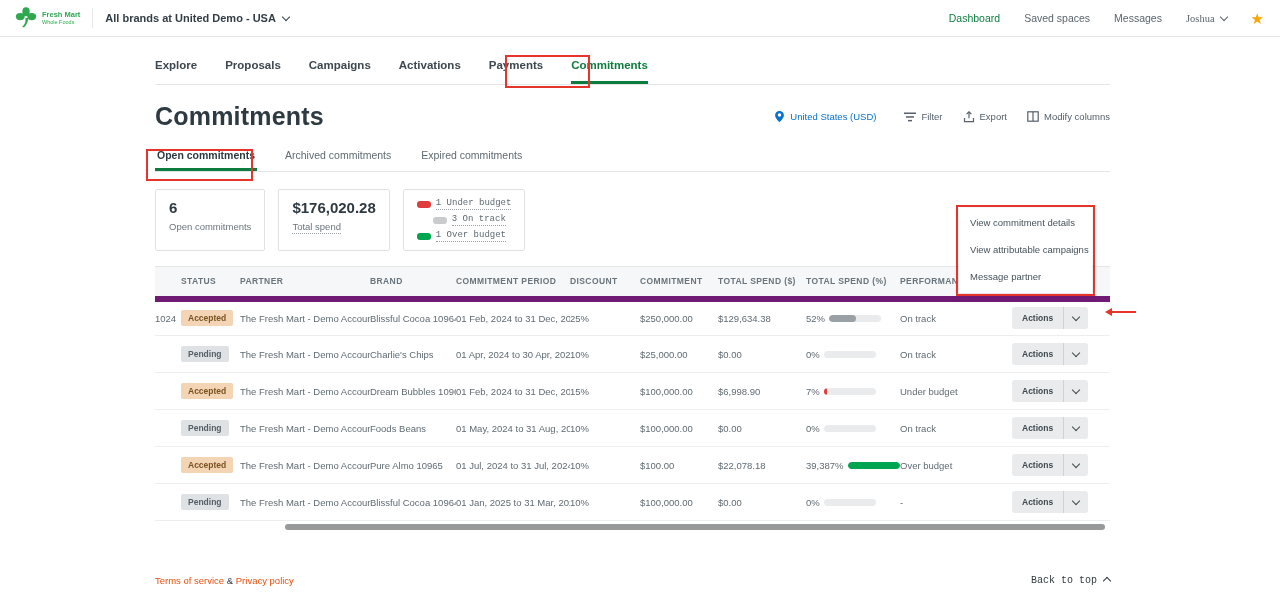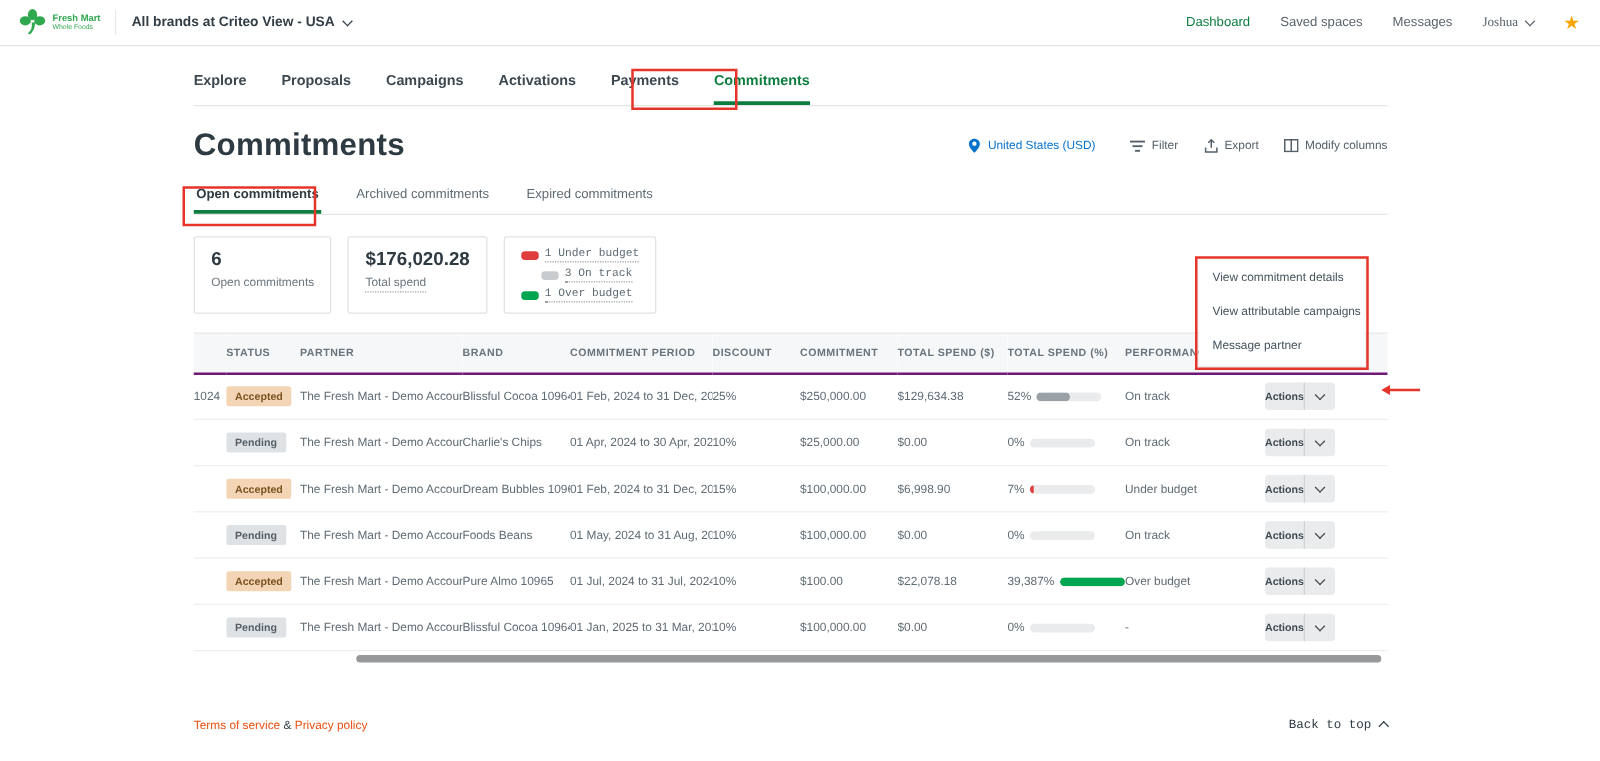--- a/index.html
+++ b/index.html
@@ -60,35 +60,35 @@
   .dotted { border-bottom:1px dotted #9aa1a6; padding-bottom:1px; }
   .legend-card { display:flex; flex-direction:column; justify-content:center; gap:4px; padding:8px 13px;font-family:Liberation Mono, monospace; }
   .legend-row { display:flex; align-items:center; gap:5px; }
   .swatch { width:14px; height:7px; border-radius:3px; flex:none; }
   .legend-label { font-size:9px; color:#5f6b73; border-bottom:1px dotted #9aa1a6; padding-bottom:1px; }
   
   .tablewrap { margin-top:15px; }
   table { border-collapse:collapse; table-layout:fixed; width:955px; }
   th {
     font-size:8.5px; font-weight:700; color:#69747c; text-align:left; letter-spacing:.4px;
-    background:#f6f7f8; border-top:1px solid #e4e6e8; border-bottom:2px solid #701a75;
+    background:#f6f7f8; border-top:1px solid #e4e6e8; border-bottom:6px solid #701a75;
     height:32px; padding:0 6px 0 0; white-space:nowrap; overflow:hidden;
   }
   td {
     font-size:9.5px; color:#5f6b73; height:37px; border-bottom:1px solid #eceeef;
     padding:0 6px 0 0; white-space:nowrap; overflow:hidden;
   }
   .badge { display:inline-block; font-size:8.5px; font-weight:700; padding:3px 7px; border-radius:2px; }
   .badge[data-status="accepted"] { background:#f3d5b5; color:#7a5220; }
   .badge[data-status="pending"]  { background:#dfe2e5; color:#555f66; }
   .pctwrap { display:flex; align-items:center; gap:4px; }
   .track { width:52px; height:7px; background:#e9ebec; border-radius:4px; overflow:hidden; flex:none; }
   .fill { height:100%; border-radius:4px; width:0; background:#9aa1a6; }
   .actions-btn { display:inline-flex; align-items:center; height:22px; background:#e9ebec; border-radius:3px; cursor:pointer; }
-  .actions-label { font-size:8.5px; font-weight:700; color:#3f4a51; padding:0 0; }
+  .actions-label { font-size:8.5px; font-weight:700; color:#3f4a51; padding:0 10px; }
   .actions-div { width:1px; height:22px; background:#ced3d6; }
   .actions-caret { width:24px; display:flex; align-items:center; justify-content:center; color:#3f4a51; }
   .hscrollbar { margin:3px 0 0 130px; width:820px; height:6px; background:#97999b; border-radius:3px; cursor:grab; }
   
   .footer { position:absolute; left:155px; right:170px; bottom:23px; display:flex; align-items:center; justify-content:space-between; }
   .legal { font-size:9.5px; color:#2e3a42; }
   .legal a { color:#e8500f; text-decoration:none; cursor:pointer; }
   .backtop { display:flex; align-items:flex-start; gap:7px; font-size:10px; color:#2e3a42; background:none; border:none; font-family:Liberation Mono, monospace; cursor:pointer; }
   
   .context-menu {
@@ -122,21 +122,21 @@
             </g>
           </svg>
         </span>
         <span class="logo-text">
           <span class="logo-name">Fresh Mart</span>
           <span class="logo-sub">Whole Foods</span>
         </span>
       </div>
       <div class="v-div"></div>
       <button class="account-selector">
-        <span>All brands at Criteo View - USA</span>
+        <span>All brands at United Demo - USA</span>
         <i class="chev"></i>
       </button>
     </div>
     <div class="topbar-right">
       <a class="top-link active">Dashboard</a>
       <a class="top-link">Saved spaces</a>
       <a class="top-link">Messages</a>
       <button class="user-menu">
         <span>Joshua</span>
         <i class="chev"></i>

